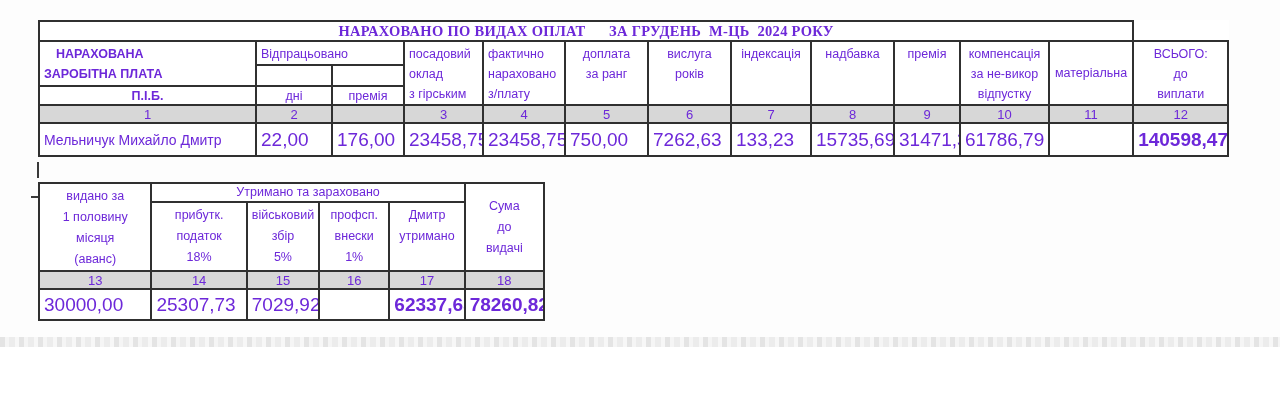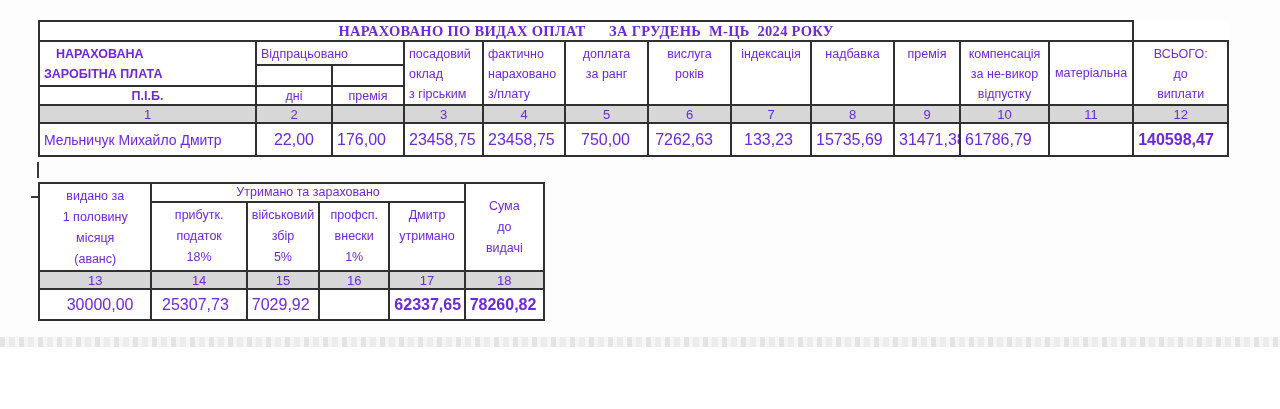--- a/index.html
+++ b/index.html
@@ -17,21 +17,21 @@
   tr.rT{height:20px;} tr.rA{height:19px;} tr.rB{height:21px;} tr.rC{height:19px;}
   tr.rN{height:16px;} tr.rD{height:33px;}
   tr.rU{height:18px;} tr.rS{height:56px;} tr.rN2{height:16px;} tr.rD2{height:31px;}
   .hd{vertical-align:top;padding-top:2px;line-height:20px;}
   .hd2{vertical-align:top;padding-top:2px;line-height:21px;}
   .left{text-align:left;} .ctr{text-align:center;}
   .mid{vertical-align:middle;}
   .b{font-weight:bold;}
   .ind{padding-left:12px;}
   .num td{background:#d7d7d7;text-align:center;font-size:13px;height:16px;}
-  .data td{font-size:16px;text-align:right;padding-right:17px;}
+  .data td{font-size:19px;text-align:left;padding-right:17px;}
   .data td.name{font-size:14px;text-align:left;padding-left:4px;padding-right:0;}
   .bigtot{font-size:13.5px;}
   .scan-band{position:absolute;left:0;bottom:0;width:1280px;height:10px;
      background:repeating-linear-gradient(90deg,#e4e4e4 0 5px,#f5f5f5 5px 9px,#ececec 9px 15px,#f7f7f7 15px 19px);}
   .vstub{position:absolute;left:37px;top:162px;width:2px;height:16px;background:#3a3a3a;}
   .hstub{position:absolute;left:31px;top:196px;width:7px;height:2px;background:#3a3a3a;}
 </style>
 </head>
 <body>
 

